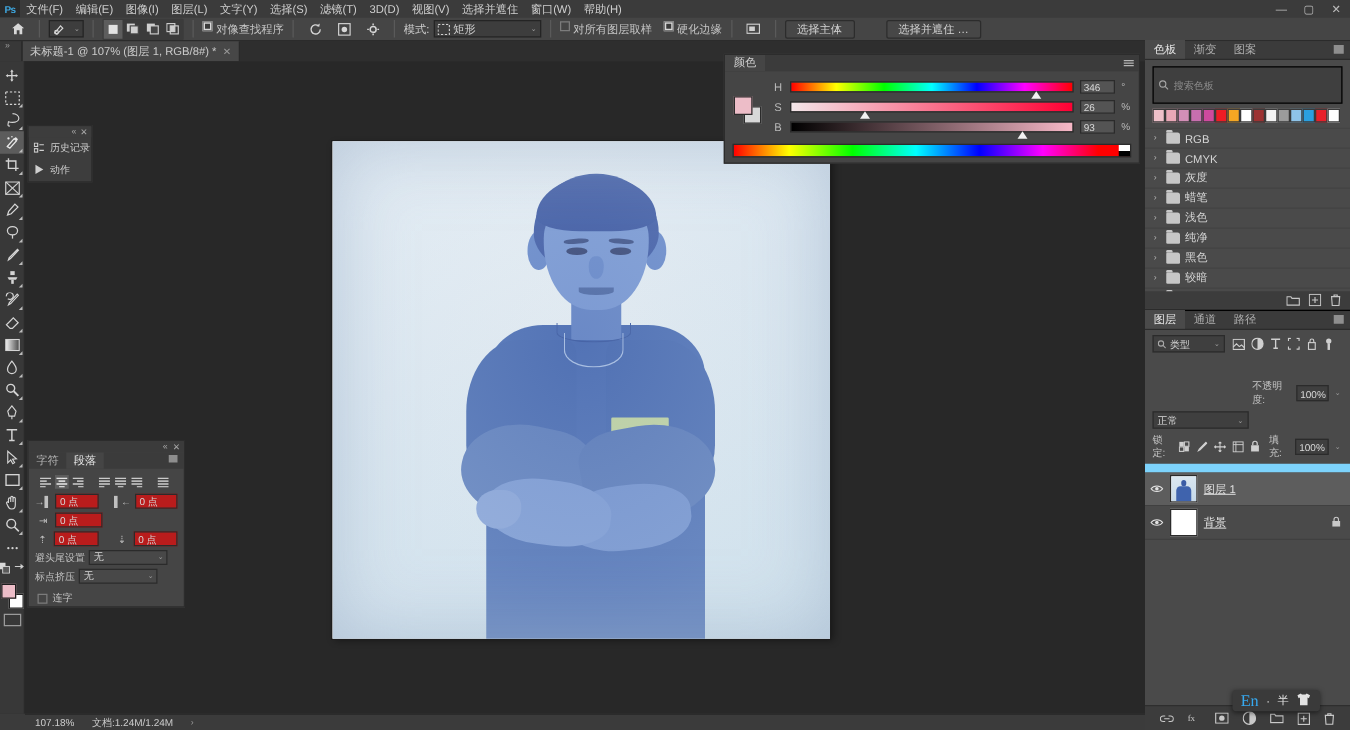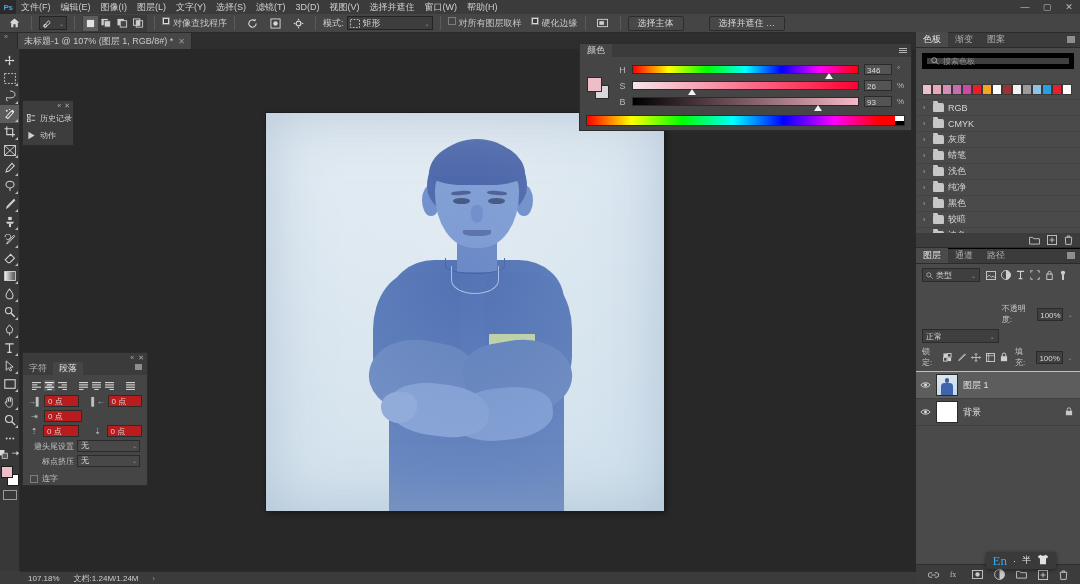--- a/index.html
+++ b/index.html
@@ -222,39 +222,39 @@
   .al-btn { width:11px; height:11px; display:flex; align-items:center; justify-content:center; }
   .al-btn.active { background:#5d5d5d; }
   .al-gap { width:6px; }
   .pp-fields { padding:1px 5px; }
   .pp-row { display:flex; align-items:center; gap:3px; margin-bottom:3px; }
   .pp-ico { width:13px; height:11px; display:flex; align-items:center; justify-content:center; color:#c0c0c0; font-size:8px; }
   .pp-in {
     width:38px; height:12px; background:#b91c1c; border:1px solid #2b2b2b;
     font-size:8px; color:#d6d6d6; padding-left:3px; line-height:12px;
   }
-  .pp-sel-row { display:flex; align-items:center; gap:3px; margin-bottom:3px; justify-content:flex-end; padding-right:2px; }
+  .pp-sel-row { display:flex; align-items:center; gap:3px; margin-bottom:3px; padding-right:2px; }
   .pp-sel-label { font-size:8px; color:#c0c0c0; }
   .pp-sel {
     width:63px; height:12px; background:#484848; border:1px solid #2b2b2b;
     font-size:8px; color:#d6d6d6; padding-left:3px; line-height:12px; display:flex; align-items:center;
   }
   .pp-sel .caret { margin-left:auto; margin-right:2px; font-size:6px; color:#9a9a9a; }
   .pp-check { display:flex; align-items:center; gap:4px; padding:2px 0 0 7px; font-size:8px; }
 
   
   .dock { position:absolute; right:0; top:33px; width:164px; bottom:0; background:#000000; }
   .panel-head { height:15px; background:#3b3b3b; display:flex; align-items:flex-end; border-bottom:1px solid #2b2b2b; }
   .p-tab { height:15px; padding:0 7px; font-size:9px; line-height:15px; color:#adadad; }
   .p-tab.active { background:#4a4a4a; color:#e6e6e6; }
   .p-menu { margin-left:auto; margin-right:5px; margin-bottom:4px; width:8px; height:7px; background:#8e8e8e; }
 
   .swatch-panel { position:absolute; left:0; top:0; right:0; height:215px; background:#4a4a4a; border-bottom:1px solid #2b2b2b; }
   .sp-search {
-    margin:5px 6px 15px 6px; height:16px; background:#3f3f3f; border:5px solid #000000;
+    margin:5px 6px 4px 6px; height:30px; background:#3f3f3f; border:1px solid #000000;
     display:flex; align-items:center; gap:4px; padding:0 4px; font-size:8px; color:#8e8e8e;
   }
   .sp-grid { display:flex; flex-wrap:wrap; gap:0; margin:0 6px 4px 6px; }
   .sp-grid i { display:block; width:10px; height:11px; border:0.5px solid #3a3a3a; }
   .folder-list { overflow:hidden; }
   .folder {
     height:16px; display:flex; align-items:center; gap:4px; padding-left:7px;
     border-top:1px solid #434343; font-size:9px; color:#d5d5d5;
   }
   .fchev { font-size:7px; color:#b0b0b0; width:6px; }
@@ -279,21 +279,21 @@
     width:80px; height:14px; background:#3f3f3f; border:1px solid #2b2b2b;
     display:flex; align-items:center; padding:0 3px; font-size:8px; color:#d9d9d9;margin-top:44px;
   }
   .lp-blend .caret { margin-left:auto; font-size:6px; color:#9a9a9a; }
   .lp-num {
     width:27px; height:13px; background:#3f3f3f; border:1px solid #2b2b2b;
     font-size:8px; color:#d9d9d9; text-align:center; line-height:13px;
   }
   .lp-stepper { font-size:6px; color:#9a9a9a; width:8px; text-align:center; }
   .lock-icons { display:flex; align-items:center; gap:5px; color:#cfcfcf; }
-  .layer-list { border-top:1px solid #7dd3fc; }
+  .layer-list { border-top:7px solid #7dd3fc;text-decoration:underline; }
   .layer-row {
     height:27px; display:flex; align-items:center; gap:5px; padding-left:4px;
     border-bottom:1px solid #404040; font-size:9px; color:#e0e0e0;
   }
   .layer-row.selected { background:#5d5d5d; }
   .eye { width:11px; display:flex; align-items:center; justify-content:center; }
   .thumb { width:22px; height:22px; border:1px solid #2b2b2b; background:#fff; overflow:hidden; position:relative; }
   .thumb .mini { position:absolute; inset:0; background:linear-gradient(170deg,#dce8f1,#c5d8e8); }
   .thumb .mhead { position:absolute; left:38%; top:14%; width:24%; height:24%; background:#3b5ca5; border-radius:50%; }
   .thumb .mbody { position:absolute; left:22%; top:40%; width:56%; height:60%; background:#3f63ad; border-radius:30% 30% 0 0; }

